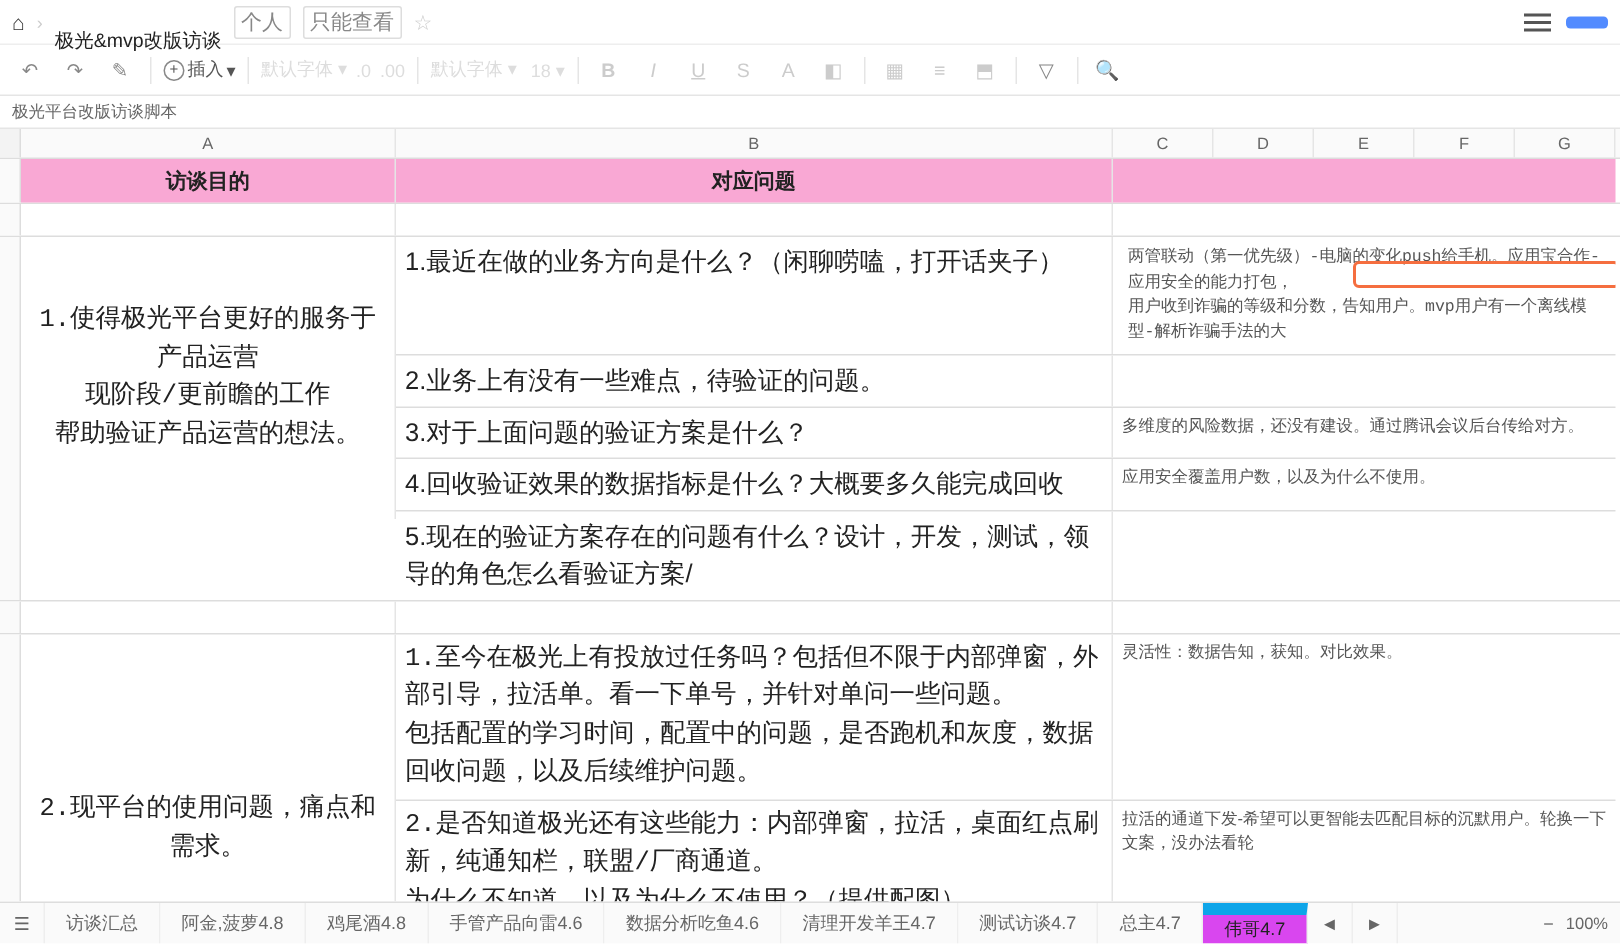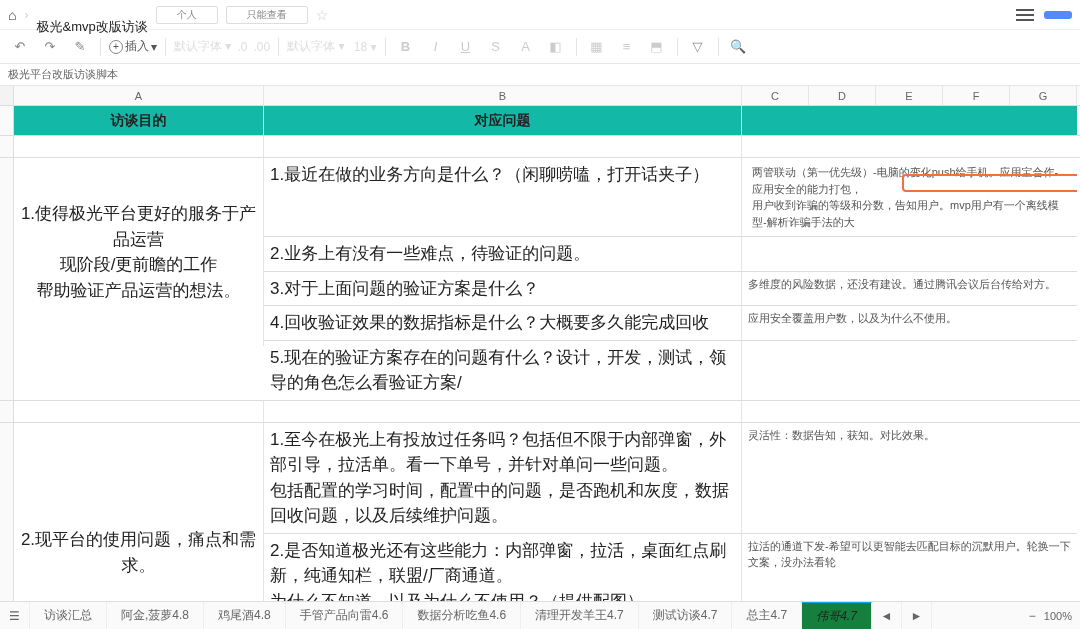--- a/index.html
+++ b/index.html
@@ -19,22 +19,22 @@
   display: flex;
   align-items: center;
   padding: 0 8px;
   gap: 8px;
   border-bottom: 1px solid #eee;
 }
 .titlebar .home-icon { font-size: 14px; color: #333; }
 .titlebar .sep { color: #ccc; }
 .titlebar .doc-title { font-size: 13px; color: #222; margin-top: 24px; }
 .badge {
-  font-size: 10px;
-  padding: 1px 20px;
+  font-size: 14px;
+  padding: 1px 4px;
   border: 1px solid #ddd;
   border-radius: 2px;
   color: #888;
 }
 .titlebar .star { color: #ccc; font-size: 14px; }
 .titlebar-right { margin-left: auto; display: flex; align-items: center; gap: 10px; }
 .menu-icon span { display:block; width:18px; height:2px; background:#555; margin:3px 0; }
 .share-btn {
   background: #528bff;
   color: #fff;
@@ -94,21 +94,21 @@
 .gutter { width:14px; background:#fafafa; border-right:1px solid #ddd; flex-shrink:0; }
 .cell {
   border-right:1px solid #e5e5e5;
   padding:4px 6px;
   font-size:17px;
   color:#222;
   line-height:1.5;
   overflow:hidden;
 }
 .header-row .cell {
-  background:#14b8a6;
+  background:#f9a8d4;
   color:#222;
   font-weight:600;
   text-align:center;
   font-size:14px;
   padding:4px 6px;
 }
 .cell.center { text-align:center; display:flex; align-items:center; justify-content:center; flex-direction:column; }
 .cell.colA { width:250px; }
 .cell.colB { width:478px; }
 .cell.side { width:335px; font-size:11px; color:#555; border-right:none; }
@@ -127,24 +127,24 @@
   font-size:12px;
   color:#666;
   background:#fafafa;
 }
 .st-btn { width:30px; display:flex; align-items:center; justify-content:center; border-right:1px solid #eee; }
 .st-tab {
   padding:0 14px; display:flex; align-items:center;
   border-right:1px solid #eee; background:#fafafa;
   white-space:nowrap;
 }
-.st-tab.active { background:#15803d; color:#222; border-top:1px solid #0ea5e9;font-style:italic; }
+.st-tab.active { background:#d946ef; color:#222; border-top:8px solid #0ea5e9; }
 .st-right { margin-left:auto; display:flex; align-items:center; padding:0 8px; gap:8px; }
 .zoom { font-size:11px; color:#666; }
-pre.wrap { white-space:pre-wrap; font-family:Liberation Sans, sans-serif; }
+pre.wrap { white-space:pre-wrap; font-family:Liberation Mono, monospace; }
 </style>
 </head>
 <body>
 
 <div class="titlebar">
   <span class="home-icon">⌂</span>
   <span class="sep">›</span>
   <span class="doc-title">极光&amp;mvp改版访谈</span>
   <span class="badge">个人</span>
   <span class="badge">只能查看</span>

